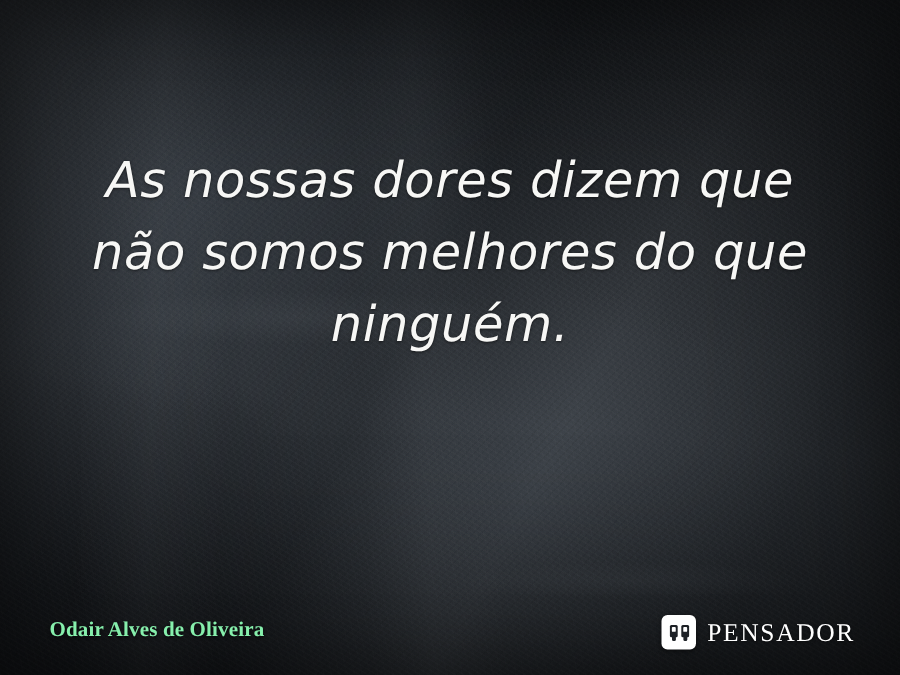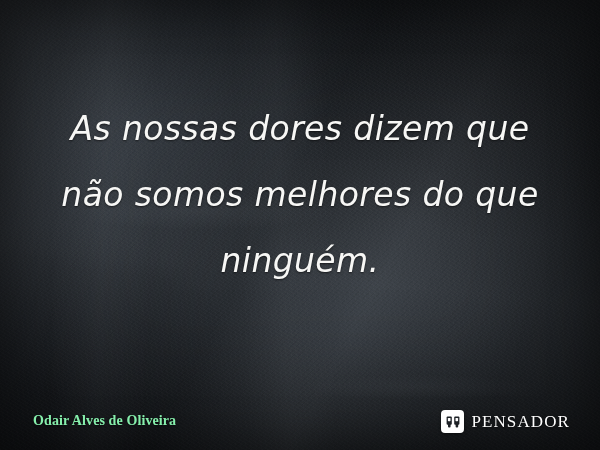--- a/index.html
+++ b/index.html
@@ -60,21 +60,21 @@
   #quote {
     position: absolute;
     left: 0;
     right: 0;
     top: 96px;
     text-align: center;
     color: #f7f7f5;
     font-family: "DejaVu Sans", sans-serif;
     font-style: italic;
     font-size: 33px;
-    line-height: 66px;
+    line-height: 48px;
     letter-spacing: 0.4px;
     padding: 0 34px;
     box-sizing: border-box;
     text-shadow: 0 1px 2px rgba(0,0,0,0.55);
     white-space: pre-line;
   }
 
   
   #author {
     position: absolute;

